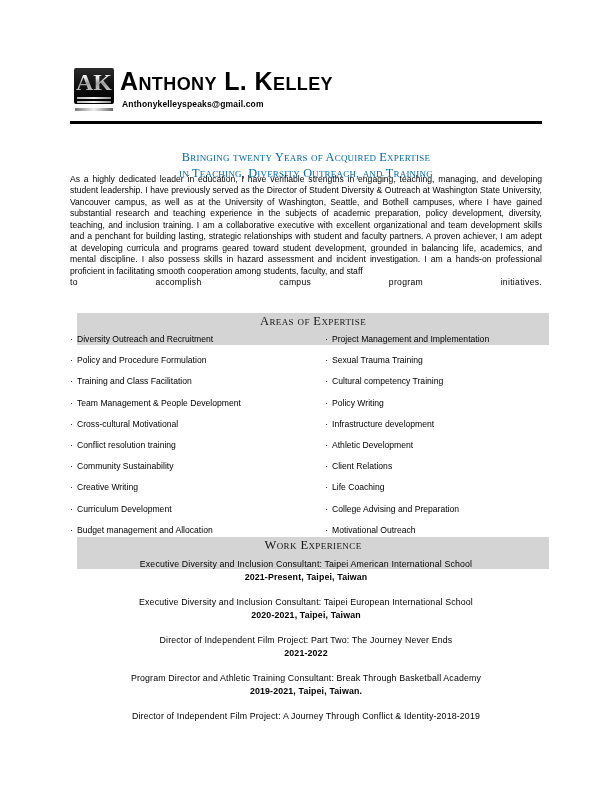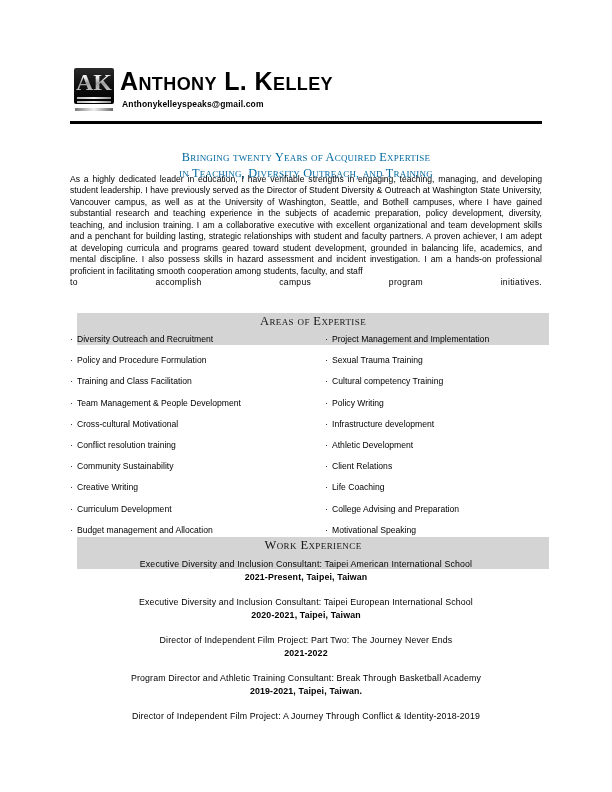--- a/index.html
+++ b/index.html
@@ -246,21 +246,21 @@
   <div class="exp-col" id="exp-right">
       <div class="exp-item"><span class="dot">·</span><span>Project Management and Implementation</span></div>
       <div class="exp-item"><span class="dot">·</span><span>Sexual Trauma Training</span></div>
       <div class="exp-item"><span class="dot">·</span><span>Cultural competency Training</span></div>
       <div class="exp-item"><span class="dot">·</span><span>Policy Writing</span></div>
       <div class="exp-item"><span class="dot">·</span><span>Infrastructure development</span></div>
       <div class="exp-item"><span class="dot">·</span><span>Athletic Development</span></div>
       <div class="exp-item"><span class="dot">·</span><span>Client Relations</span></div>
       <div class="exp-item"><span class="dot">·</span><span>Life Coaching</span></div>
       <div class="exp-item"><span class="dot">·</span><span>College Advising and Preparation</span></div>
-      <div class="exp-item"><span class="dot">·</span><span>Motivational Speaking</span></div>
+      <div class="exp-item"><span class="dot">·</span><span>Motivational Outreach</span></div>
       <div class="exp-item"><span class="dot">·</span><span>Research, Evaluation, and Assess</span></div>
     </div>
 
   <div class="band" id="band-work">
     <div class="band-title">Work Experience</div>
   </div>
 
   <div class="work" id="work-list">
       <div class="job">
         <div class="job-title">Executive Diversity and Inclusion Consultant: Taipei American International School</div>

